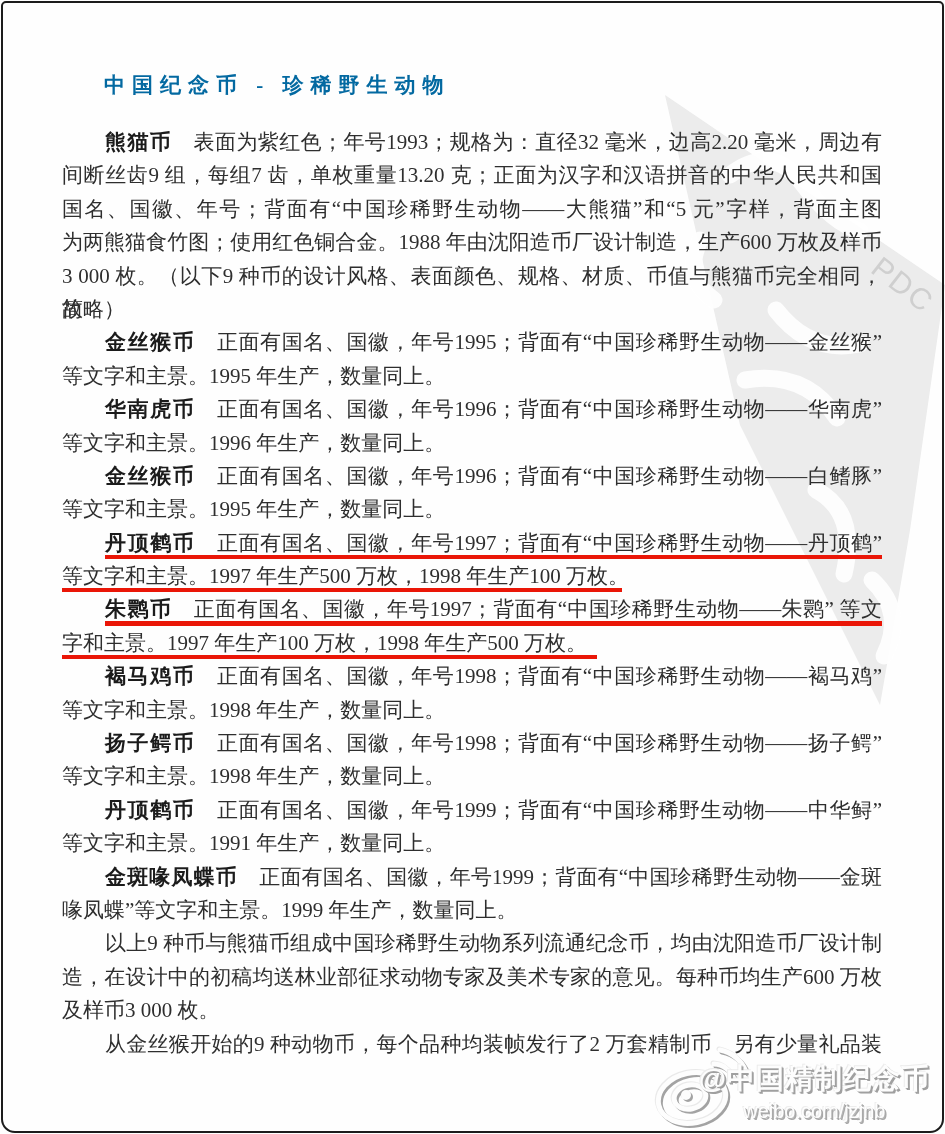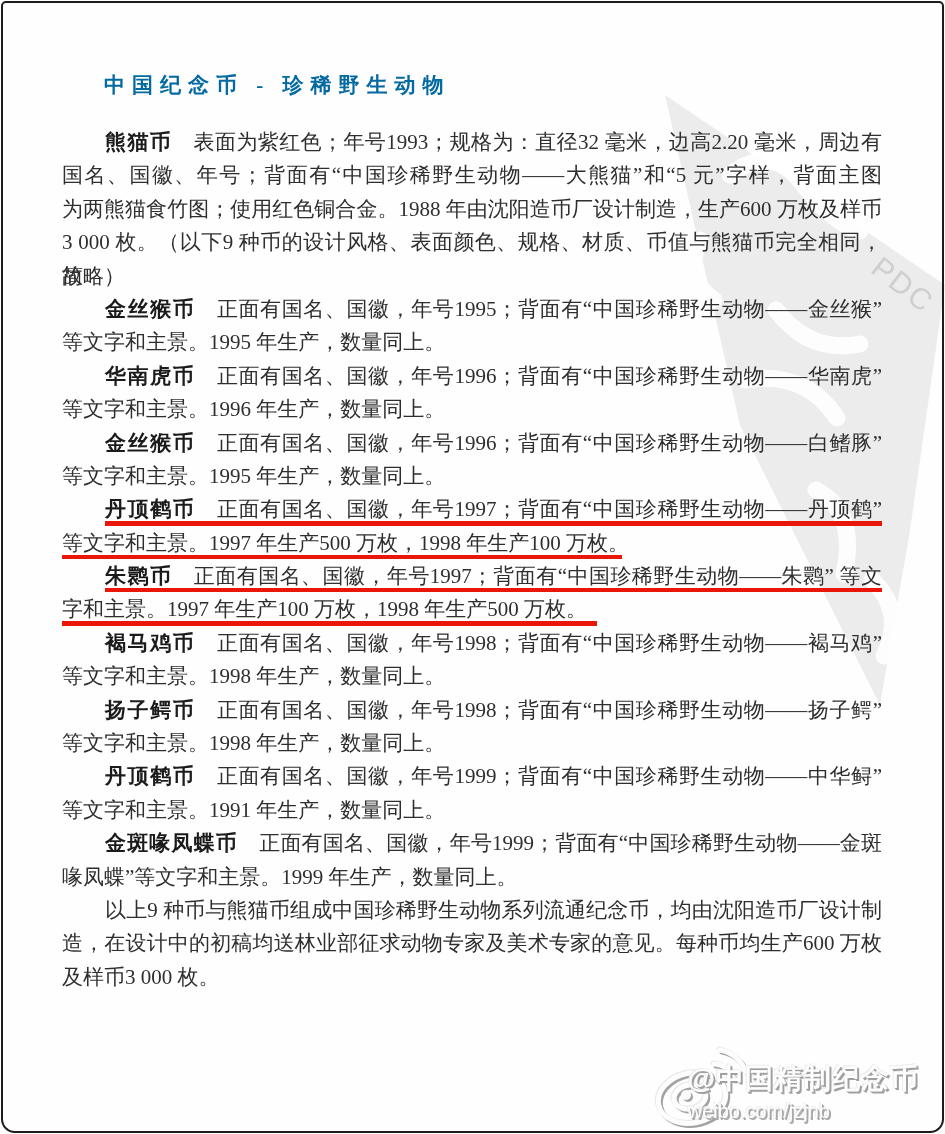--- a/index.html
+++ b/index.html
@@ -31,21 +31,21 @@
   .redline{
     position:absolute;bottom:1px;height:4.5px;background:#ea1607;z-index:12;
   }
   .stamp{position:absolute;left:580px;top:60px;z-index:1;}
   .pdc{
     position:absolute;left:868px;top:268px;z-index:2;
     font-size:30px;color:#cfcfcf;transform:rotate(38deg);
     font-family:"Liberation Sans",sans-serif;letter-spacing:2px;
   }
   .weibo{
-    position:absolute;right:26px;bottom:6px;text-align:left;z-index:30;
+    position:absolute;right:15px;bottom:6px;text-align:center;z-index:30;
     color:#fdfdfd;font-family:"Liberation Sans","DejaVu Sans",sans-serif;
   }
   .weibo .handle{
     font-size:28px;font-weight:bold;line-height:33px;letter-spacing:1px;
     text-shadow:2px 2px 0 #a0a0a0,1px 1px 0 #b5b5b5,-1px -1px 0 #ececec;
   }
   .weibo .wurl{
     font-size:20px;line-height:33px;
     text-shadow:2px 2px 0 #a8a8a8,1px 1px 0 #bcbcbc,-1px -1px 0 #ededed;
   }
@@ -70,20 +70,21 @@
       <path d="M236,430 q42,22 28,84"></path>
       <path d="M292,520 q34,32 12,76"></path>
       <path d="M120,180 q-18,38 14,60"></path>
     </g>
   </svg>
   <div class="pdc">PDC</div>
 
   <div class="doc-title">中国纪念币 - 珍稀野生动物</div>
   <div class="text-body">
       <div class="tline just ind"><b>熊猫币</b>　表面为紫红色；年号1993；规格为：直径32 毫米，边高2.20 毫米，周边有</div>
+      <div class="tline just">间断丝齿9 组，每组7 齿，单枚重量13.20 克；正面为汉字和汉语拼音的中华人民共和国</div>
       <div class="tline just">国名、国徽、年号；背面有“中国珍稀野生动物——大熊猫”和“5 元”字样，背面主图</div>
       <div class="tline just">为两熊猫食竹图；使用红色铜合金。1988 年由沈阳造币厂设计制造，生产600 万枚及样币</div>
       <div class="tline just">3 000 枚。（以下9 种币的设计风格、表面颜色、规格、材质、币值与熊猫币完全相同，故</div>
       <div class="tline">简略）</div>
       <div class="tline just ind"><b>金丝猴币</b>　正面有国名、国徽，年号1995；背面有“中国珍稀野生动物——金丝猴”</div>
       <div class="tline">等文字和主景。1995 年生产，数量同上。</div>
       <div class="tline just ind"><b>华南虎币</b>　正面有国名、国徽，年号1996；背面有“中国珍稀野生动物——华南虎”</div>
       <div class="tline">等文字和主景。1996 年生产，数量同上。</div>
       <div class="tline just ind"><b>金丝猴币</b>　正面有国名、国徽，年号1996；背面有“中国珍稀野生动物——白鳍豚”</div>
       <div class="tline">等文字和主景。1995 年生产，数量同上。</div>
@@ -95,20 +96,21 @@
       <div class="tline">等文字和主景。1998 年生产，数量同上。</div>
       <div class="tline just ind"><b>扬子鳄币</b>　正面有国名、国徽，年号1998；背面有“中国珍稀野生动物——扬子鳄”</div>
       <div class="tline">等文字和主景。1998 年生产，数量同上。</div>
       <div class="tline just ind"><b>丹顶鹤币</b>　正面有国名、国徽，年号1999；背面有“中国珍稀野生动物——中华鲟”</div>
       <div class="tline">等文字和主景。1991 年生产，数量同上。</div>
       <div class="tline just ind"><b>金斑喙凤蝶币</b>　正面有国名、国徽，年号1999；背面有“中国珍稀野生动物——金斑</div>
       <div class="tline">喙凤蝶”等文字和主景。1999 年生产，数量同上。</div>
       <div class="tline just ind">以上9 种币与熊猫币组成中国珍稀野生动物系列流通纪念币，均由沈阳造币厂设计制</div>
       <div class="tline just">造，在设计中的初稿均送林业部征求动物专家及美术专家的意见。每种币均生产600 万枚</div>
       <div class="tline">及样币3 000 枚。</div>
+      <div class="tline just ind">从金丝猴开始的9 种动物币，每个品种均装帧发行了2 万套精制币，另有少量礼品装</div>
     </div>
 
   <svg class="wlogo" viewBox="0 0 94 86" width="94" height="86">
     <g fill="none" stroke="#fdfdfd" stroke-width="5" stroke-linecap="round">
       <ellipse cx="38" cy="54" rx="34" ry="25" transform="rotate(-12 38 54)"></ellipse>
       <ellipse cx="36" cy="53" rx="16" ry="12" transform="rotate(-12 36 53)"></ellipse>
       <path d="M60,20 a22,22 0 0 1 20,15"></path>
       <path d="M66,6 a34,34 0 0 1 26,22"></path>
     </g>
     <circle cx="32" cy="51" r="5" fill="#fdfdfd"></circle>

